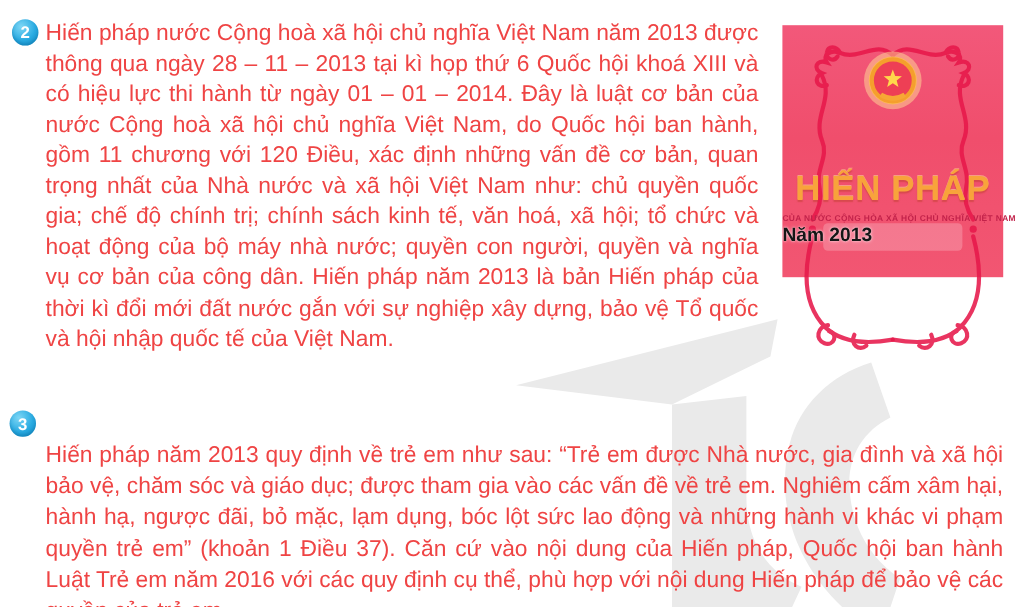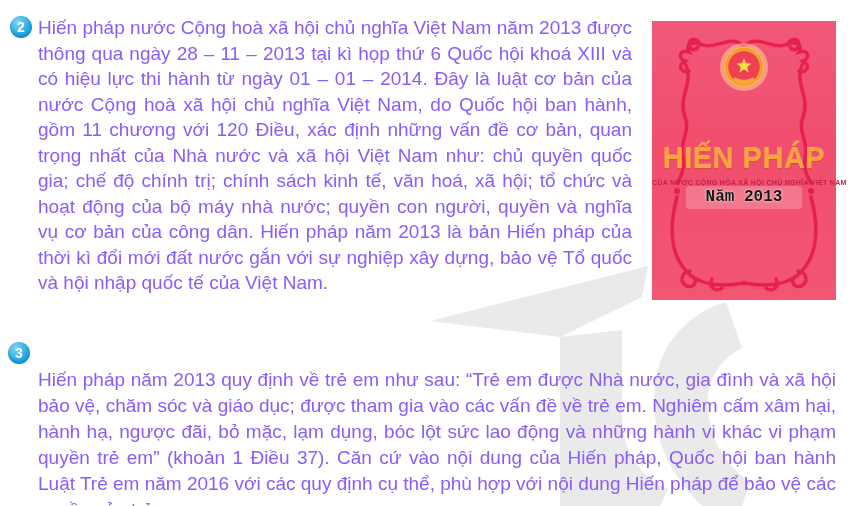--- a/index.html
+++ b/index.html
@@ -12,21 +12,21 @@
     overflow: hidden;
   }
   .watermark {
     position: absolute;
     left: 0; top: 0;
     z-index: 0;
   }
   .para {
     position: absolute;
     z-index: 1;
-    color: #8b5cf6;
+    color: #ef4444;
     text-align: justify;
   }
   .para p { margin: 0; font-size: 19px; line-height: 25.5px; }
   .para-2 { left: 38px; top: 15px; width: 594px; }
   .para-3 { left: 38px; top: 343px; width: 798px; }
   .para-3 p { line-height: 26px; margin-top: 24px; }
   .badge {
     position: absolute;
     z-index: 2;
     width: 22px; height: 22px;
@@ -38,21 +38,21 @@
     display: flex; align-items: center; justify-content: center;
     box-shadow: inset 0 -2px 3px rgba(0,90,140,0.35);
   }
   .badge-2 { left: 10px; top: 16px; }
   .badge-3 { left: 8px;  top: 342px; }
 
   
   .cover {
     position: absolute;
     left: 652px; top: 21px;
-    width: 184px; height: 279px;
+    width: 184px; height: 210px;
     background: linear-gradient(180deg, #f2587a 0%, #f04e6c 45%, #f25672 100%);
     z-index: 1;
   }
   .cover-orn { position: absolute; left: 0; top: 0; }
   .cover-title {
     position: absolute;
     top: 121px; left: 0; right: 0;
     text-align: center;
     font-size: 29px;
     font-weight: 900;
@@ -74,22 +74,22 @@
   .cover-year-band {
     position: absolute;
     top: 165px; left: 34px; right: 34px;
     height: 23px;
     background: rgba(255,255,255,0.22);
     border-radius: 4px;
   }
   .cover-year {
     position: absolute;
     top: 167px; left: 0; right: 0;
-    text-align: center;
-    font-family: Liberation Mono, monospace;
+    text-align: left;
+    font-family: Liberation Sans, sans-serif;
     font-size: 16px;
     font-weight: bold;
     color: #161616;
     text-shadow: 0 0 3px #ffd2dc, 0 0 1px #ffe9ee;
   }
 </style>
 </head>
 <body>
 
 <div class="page">

